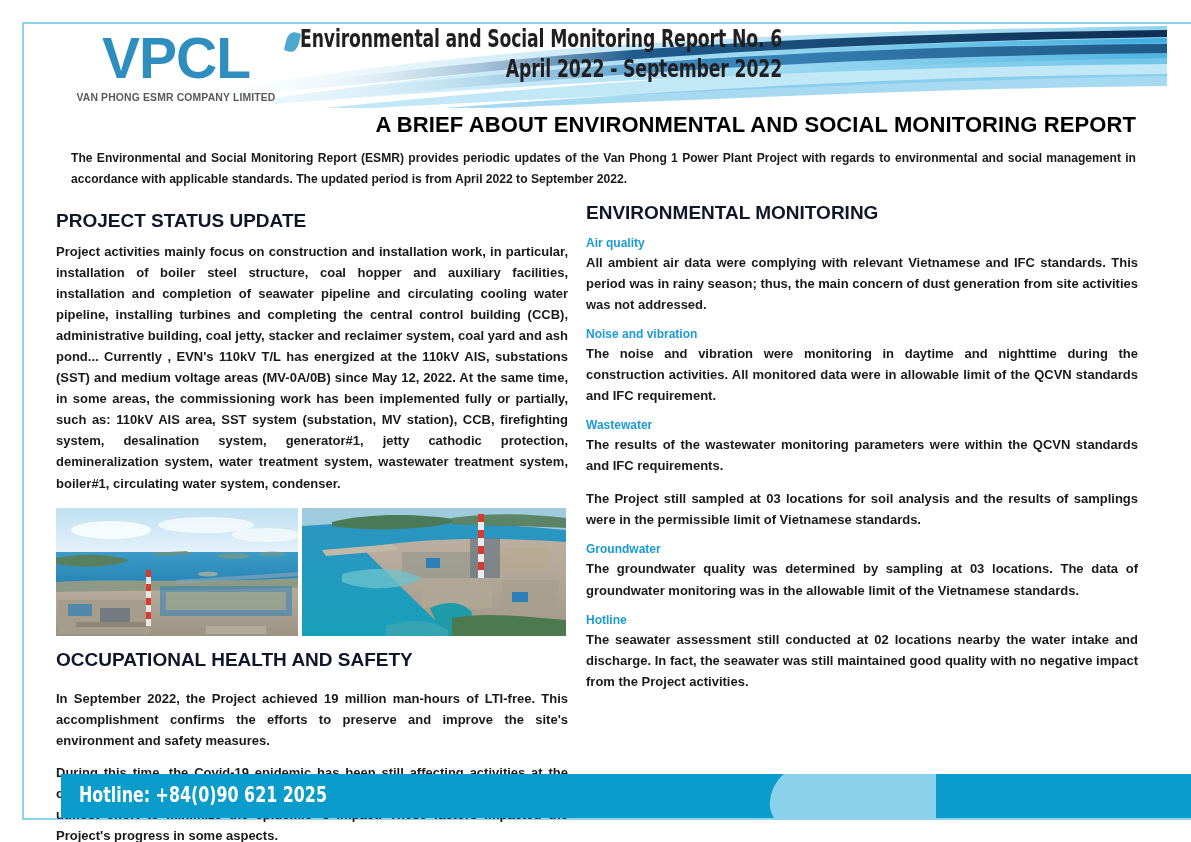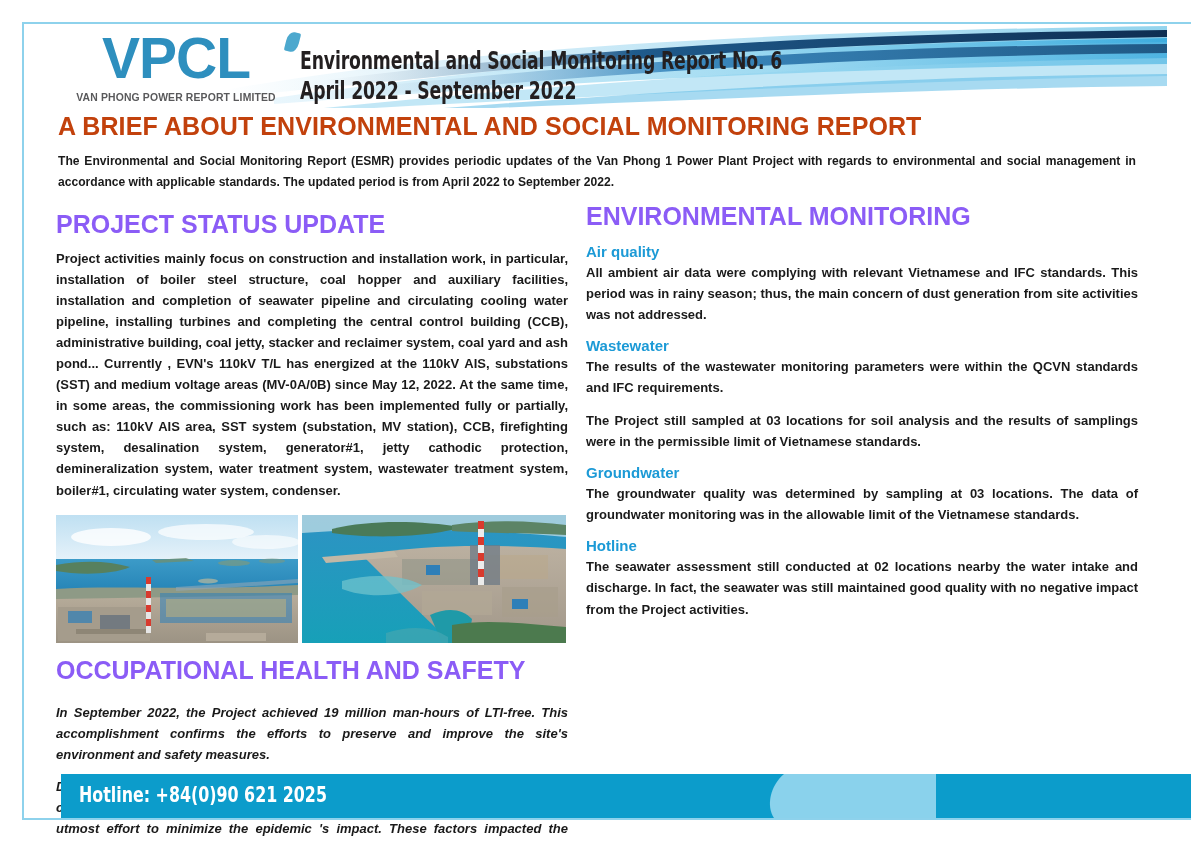--- a/index.html
+++ b/index.html
@@ -62,72 +62,74 @@
     margin-top: 5px;
     font-size: 10.4px;
     font-weight: bold;
     color: #59595B;
     letter-spacing: 0.15px;
     white-space: nowrap;
   }
 
   .title-block {
     position: absolute;
-    left: 276px; top: 22px;
+    left: 276px; top: 0;
     z-index: 5;
+    text-align: right;
   }
   .rpt-title, .rpt-period {
     font-family: "DejaVu Sans Condensed", "Liberation Sans Narrow", "Liberation Sans", sans-serif;
     font-size: 24px;
     font-weight: bold;
     color: #231F20;
     line-height: 1.26;
     transform: scaleX(0.80);
     transform-origin: left center;
     white-space: nowrap;
     letter-spacing: -0.2px;
   }
 
   
   .content { position: absolute; left: 0; top: 84px; width: 1143px; }
 
   .h1 {
-    color: #c2410c;
-    font-size: 25px;
+    color: #000000;
+    font-size: 22px;
     font-weight: bold;
     letter-spacing: 0.1px;
+    text-align: right;
   }
   .h2 {
-    color: #8b5cf6;
-    font-size: 25px;
+    color: #0f172a;
+    font-size: 19px;
     font-weight: bold;
   }
   .h3 {
     color: #1C9AD6;
-    font-size: 15px;
+    font-size: 12px;
     font-weight: bold;
   }
   .para {
     font-size: 13px;
     color: #1A1A1A;
     line-height: 1.62;
     text-align: justify;
     font-weight: 600;
   }
   .para-narrow {
     font-size: 12.1px;
     line-height: 1.72;
   }
 
   .brief {
     position: absolute;
     left: 34px; top: 4px;
     width: 1078px;
   }
-  .brief .para { margin-top: 10px; }
+  .brief .para { margin-top: 10px; margin-left: 13px; }
 
   .col-left {
     position: absolute;
     left: 32px; top: 102px;
     width: 512px;
   }
   .col-right {
     position: absolute;
     left: 562px; top: 94px;
     width: 552px;
@@ -142,21 +144,21 @@
     margin-top: 14px;
     height: 128px;
     width: 510px;
   }
   .photo { position: relative; overflow: hidden; }
   .photo-a { width: 242px; }
   .photo-b { width: 264px; }
 
   .ohs { margin-top: 13px; }
   .ohs .h2 { margin-bottom: 17px; }
-  .ohs .para { margin-top: 8px; font-style: italic; }
+  .ohs .para { margin-top: 8px; }
 
   .col-right .h2 { margin-bottom: 4px; }
   .sect { margin-top: 12px; }
   .sect:first-of-type { margin-top: 0; }
   .sect .h3 { margin-bottom: 2px; }
 
   
   .footer {
     position: absolute;
     left: 0; bottom: 0;
@@ -217,21 +219,21 @@
         <path d="M250,74 C520,36 760,20 1143,14 L1143,40 C790,44 540,58 250,80 Z" fill="url(#wg2)" opacity="0.85"></path>
         <path d="M255,62 C560,22 820,10 1143,6 L1143,13 C830,18 570,32 258,70 Z" fill="url(#wg3)"></path>
         <path d="M262,72 C600,34 860,22 1143,20 L1143,29 C870,32 610,44 266,80 Z" fill="url(#wg4)" opacity="0.9"></path>
         <path d="M300,84 C620,52 880,38 1143,34 L1143,52 C900,56 650,68 350,84 Z" fill="#8FD4EF" opacity="0.55"></path>
         <path d="M420,84 C700,62 920,52 1143,50 L1143,62 C930,64 720,74 470,84 Z" fill="#4FB6E3" opacity="0.5"></path>
       </svg>
 
       <div class="logo-block">
         <div class="logo-mark">VPCL</div>
         <div class="logo-leaf"></div>
-        <div class="logo-sub">VAN PHONG POWER REPORT LIMITED</div>
+        <div class="logo-sub">VAN PHONG ESMR COMPANY LIMITED</div>
       </div>
 
       <div class="title-block">
         <div class="rpt-title">Environmental and Social Monitoring Report No. 6</div>
         <div class="rpt-period">April 2022 - September 2022</div>
       </div>
 
     </div>
 
     <div class="content">
@@ -338,20 +340,24 @@
       </div>
 
       <div class="col-right">
         <div class="h2">ENVIRONMENTAL MONITORING</div>
 
         <div class="sect">
           <div class="h3">Air quality</div>
           <div class="para">All ambient air data were complying with relevant Vietnamese and IFC standards. This period was in rainy season; thus, the main concern of dust generation from site activities was not addressed.</div>
         </div>
         <div class="sect">
+          <div class="h3">Noise and vibration</div>
+          <div class="para">The noise and vibration were monitoring in daytime and nighttime during the construction activities. All monitored data were in allowable limit of the QCVN standards and IFC requirement.</div>
+        </div>
+        <div class="sect">
           <div class="h3">Wastewater</div>
           <div class="para">The results of the wastewater monitoring parameters were within the QCVN standards and IFC requirements.</div>
         </div>
         <div class="sect">
           <div class="para">The Project still sampled at 03 locations for soil analysis and the results of samplings were in the permissible limit of Vietnamese standards.</div>
         </div>
         <div class="sect">
           <div class="h3">Groundwater</div>
           <div class="para">The groundwater quality was determined by sampling at 03 locations. The data of groundwater monitoring was in the allowable limit of the Vietnamese standards.</div>
         </div>

